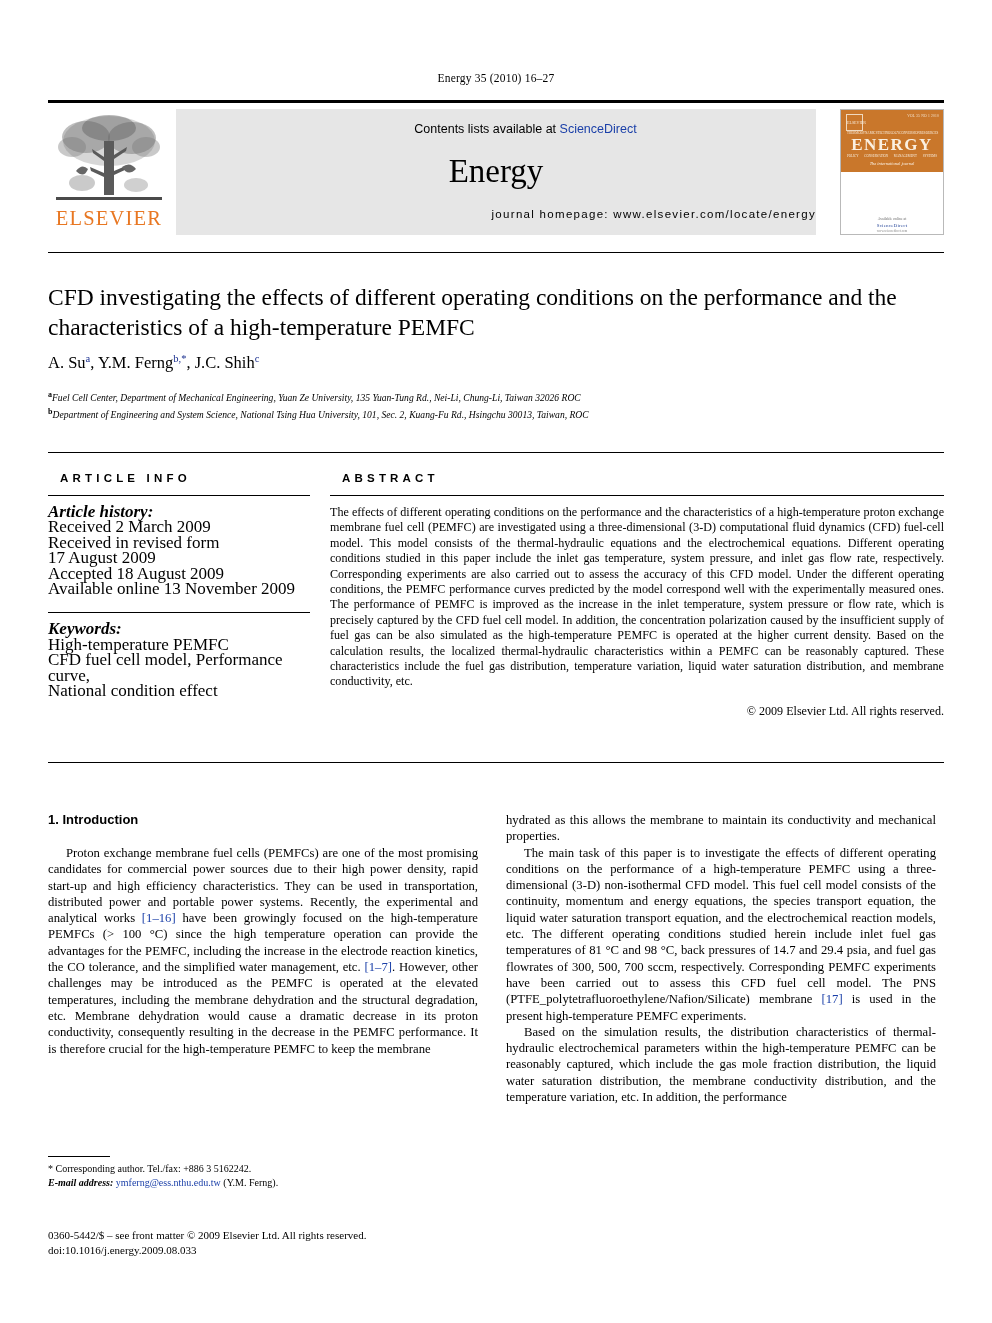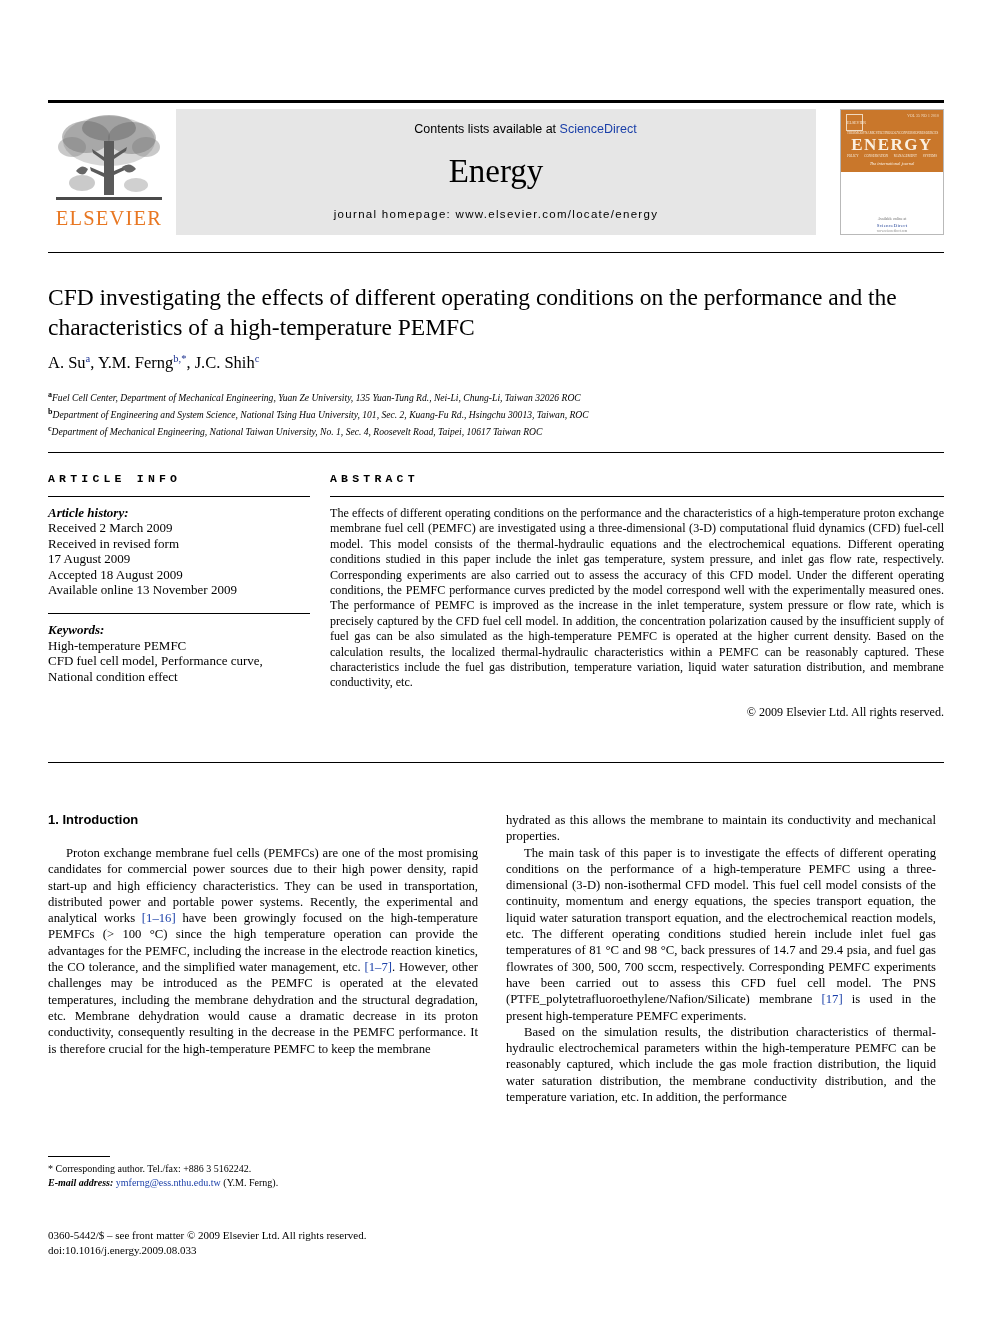--- a/index.html
+++ b/index.html
@@ -87,21 +87,21 @@
     left: 0; top: 44px;
     width: 640px;
     text-align: center;
     font-family: "Liberation Serif", serif;
     font-size: 33px;
   }
   .journal-home {
     position: absolute;
     left: 0; top: 99px;
     width: 640px;
-    text-align: center;
+    text-align: right;
     font-family: "Liberation Sans", sans-serif;
     font-size: 11.5px;
     letter-spacing: 1.3px;
   }
   .cover-thumb {
     position: absolute;
     right: 0; top: 6px;
     width: 104px;
     height: 126px;
     border: 1px solid #b9b9b9;
@@ -258,32 +258,33 @@
     position: absolute;
     left: 48px; top: 472px;
     width: 262px;
   }
   .abs-col {
     position: absolute;
     left: 330px; top: 472px;
     width: 614px;
   }
   .sec-label {
-    font-family: Liberation Mono, monospace;
+    font-family: Liberation Sans, sans-serif;
     font-size: 11.5px;
     font-weight: bold;
     letter-spacing: 4.2px;
+    margin-left: 12px;
   }
   .thin-rule {
     border-top: 1.6px solid #000;
     margin-top: 11px;
   }
   .info-block {
     font-family: "Liberation Serif", serif;
-    font-size: 13px;
+    font-size: 17px;
     line-height: 15.4px;
     margin-top: 8px;
   }
   .info-block .ital {
     font-style: italic;
     font-weight: bold;
   }
   .kw-rule {
     border-top: 1.6px solid #000;
     margin-top: 16px;
@@ -365,20 +366,21 @@
     font-size: 11px;
     line-height: 14.6px;
     margin-top: 44px;
   }
 </style>
 </head>
 <body>
 
 <div class="page">
 
+  <div class="running-head">Energy 35 (2010) 16–27</div>
 
   <div class="masthead">
 
     <div class="elsevier-logo">
       <svg class="elsevier-tree" viewBox="0 0 114 96" xmlns="http://www.w3.org/2000/svg">
         <g fill="#4a4a4a">
           <ellipse cx="57" cy="30" rx="46" ry="25" fill="#7a7a7a" opacity="0.30"></ellipse>
           <ellipse cx="34" cy="26" rx="24" ry="16" fill="#6f6f6f" opacity="0.45"></ellipse>
           <ellipse cx="80" cy="27" rx="24" ry="16" fill="#6f6f6f" opacity="0.45"></ellipse>
           <ellipse cx="57" cy="17" rx="27" ry="13" fill="#5f5f5f" opacity="0.45"></ellipse>
@@ -438,21 +440,20 @@
 
   <div class="article-title">CFD investigating the effects of different operating conditions on the performance and the characteristics of a high-temperature PEMFC</div>
 
   <div class="authors">
     <span><span>A. Su</span><sup>a</sup><span>, </span></span><span><span>Y.M. Ferng</span><sup>b,*</sup><span>, </span></span><span><span>J.C. Shih</span><sup>c</sup></span>
   </div>
 
   <div class="affiliations">
     <div><span class="aff-mark">a</span><span>Fuel Cell Center, Department of Mechanical Engineering, Yuan Ze University, 135 Yuan-Tung Rd., Nei-Li, Chung-Li, Taiwan 32026 ROC</span></div>
     <div><span class="aff-mark">b</span><span>Department of Engineering and System Science, National Tsing Hua University, 101, Sec. 2, Kuang-Fu Rd., Hsingchu 30013, Taiwan, ROC</span></div>
-    <div><span class="aff-mark">c</span><span>Department of Mechanical Engineering, National Taiwan University, No. 1, Sec. 4, Roosevelt Road, Taipei, 10617 Taiwan ROC</span></div>
   </div>
 
   <div class="info-rule-top"></div>
 
   <div class="info-col">
     <div class="sec-label">ARTICLE INFO</div>
     <div class="thin-rule"></div>
     <div class="info-block">
       <div class="ital">Article history:</div>
       <div>Received 2 March 2009</div>

